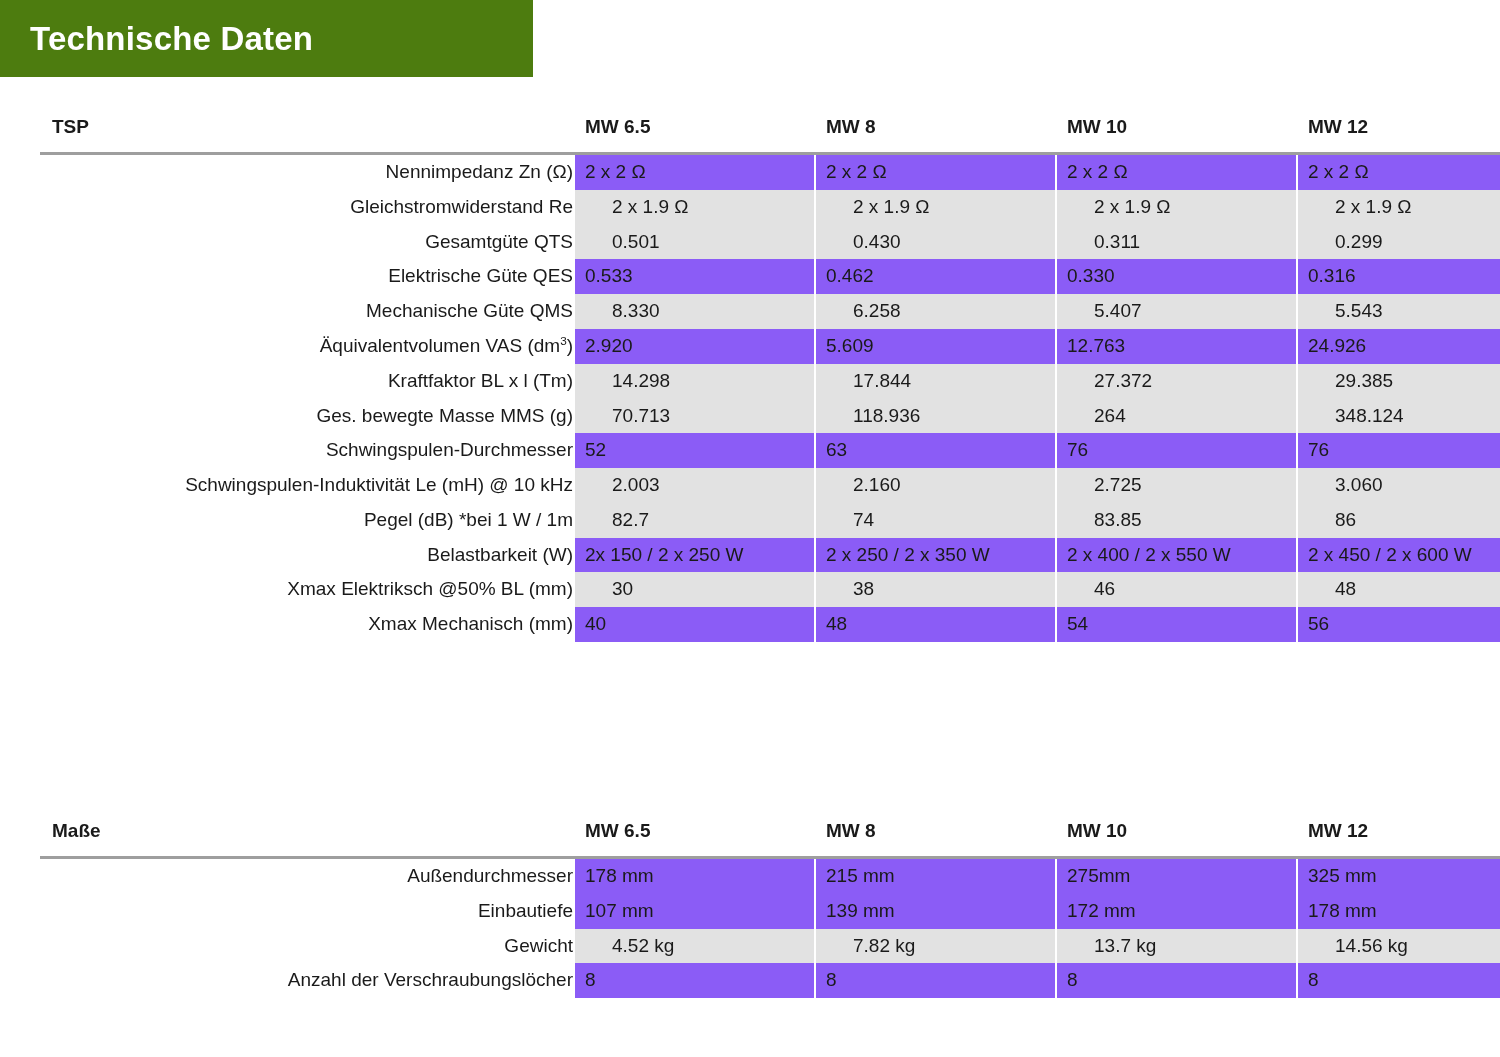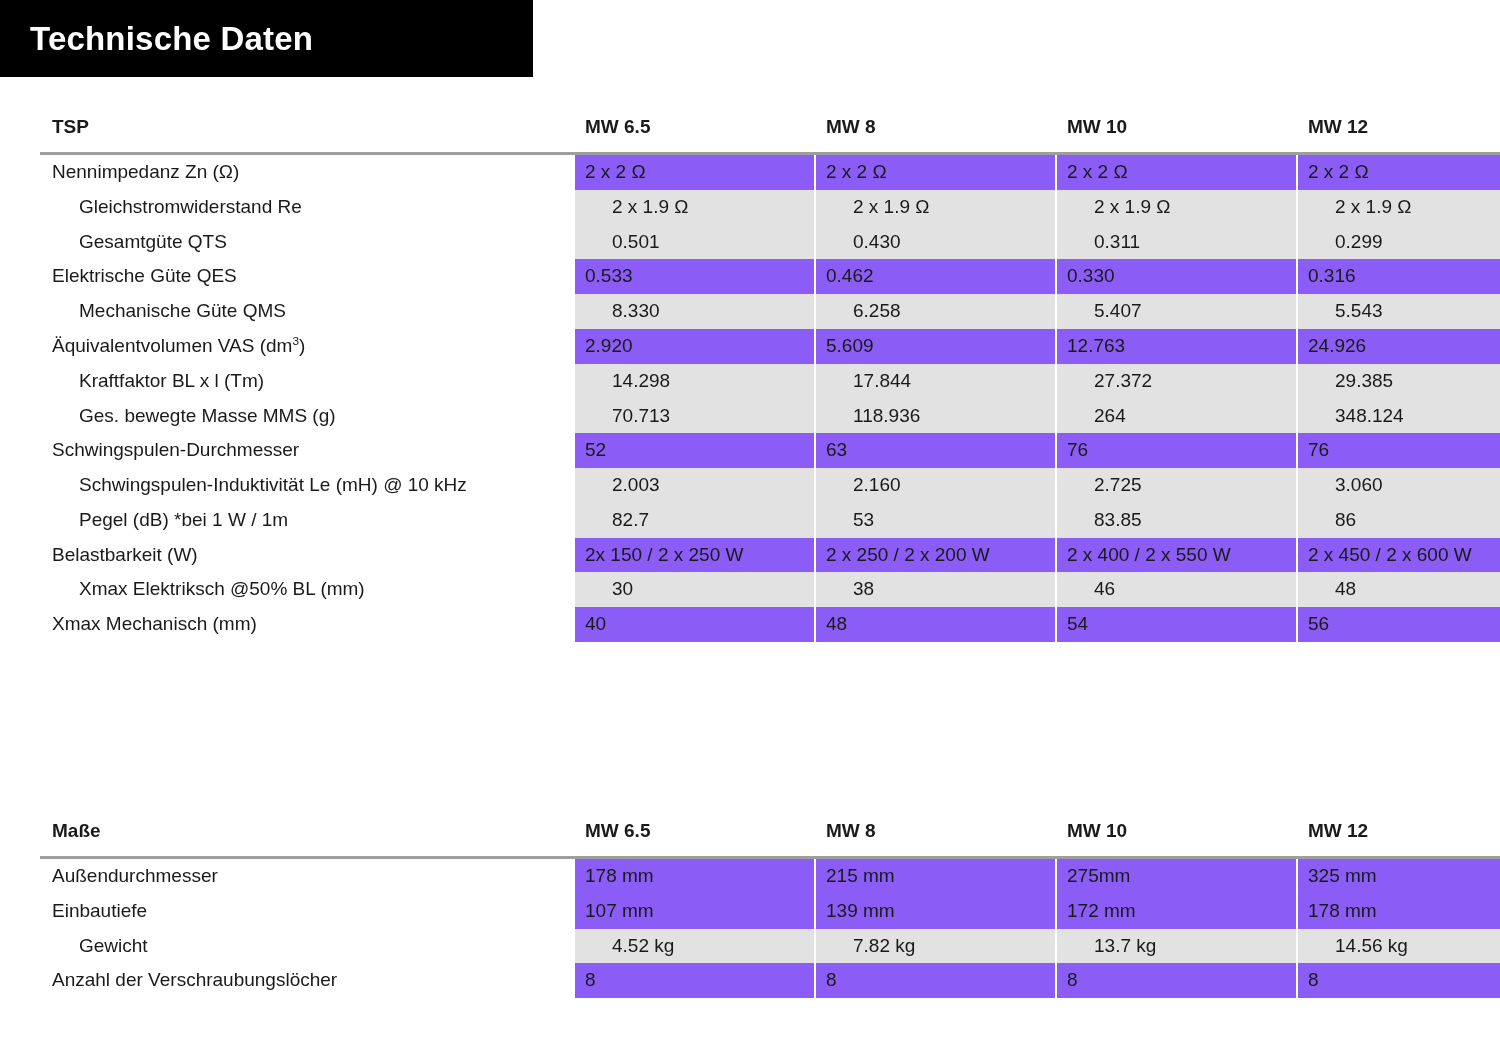--- a/index.html
+++ b/index.html
@@ -20,21 +20,21 @@
     height: 1057px;
   }
 
   
   .title-bar {
     position: absolute;
     left: 0;
     top: 0;
     width: 533px;
     height: 77px;
-    background: #000000;
+    background: #4d7c0f;
     display: flex;
     align-items: center;
   }
   .title-bar .title-text {
     color: #ffffff;
     font-size: 33px;
     font-weight: bold;
     letter-spacing: 0.2px;
     padding-left: 30px;
   }
@@ -77,20 +77,21 @@
     vertical-align: middle;
     white-space: nowrap;
     line-height: 1.25;
   }
   tbody tr.odd td { background: #8b5cf6; }
   tbody tr.even td { background: #e2e2e2; padding-left: 39px; }
   tbody td.label { background: #ffffff !important; }
 
   tbody tr td.label {
     border-right: 0;
+    text-align: right;
   }
   sup { font-size: 0.62em; vertical-align: super; }
 
   
   td.val, th.val {
     box-shadow: inset 2px 0 0 #ffffff;
   }
 </style>
 </head>
 <body>
@@ -186,28 +187,28 @@
           <tr class="even">
             <td class="label">Schwingspulen-Induktivität Le (mH) @ 10 kHz</td>
             <td class="val">2.003</td>
             <td class="val">2.160</td>
             <td class="val">2.725</td>
             <td class="val">3.060</td>
           </tr>
           <tr class="even">
             <td class="label">Pegel (dB) *bei 1 W / 1m</td>
             <td class="val">82.7</td>
-            <td class="val">53</td>
+            <td class="val">74</td>
             <td class="val">83.85</td>
             <td class="val">86</td>
           </tr>
           <tr class="odd">
             <td class="label">Belastbarkeit (W)</td>
             <td class="val">2x 150 / 2 x 250 W</td>
-            <td class="val">2 x 250 / 2 x 200 W</td>
+            <td class="val">2 x 250 / 2 x 350 W</td>
             <td class="val">2 x 400 / 2 x 550 W</td>
             <td class="val">2 x 450 / 2 x 600 W</td>
           </tr>
           <tr class="even">
             <td class="label">Xmax Elektriksch @50% BL (mm)</td>
             <td class="val">30</td>
             <td class="val">38</td>
             <td class="val">46</td>
             <td class="val">48</td>
           </tr>

